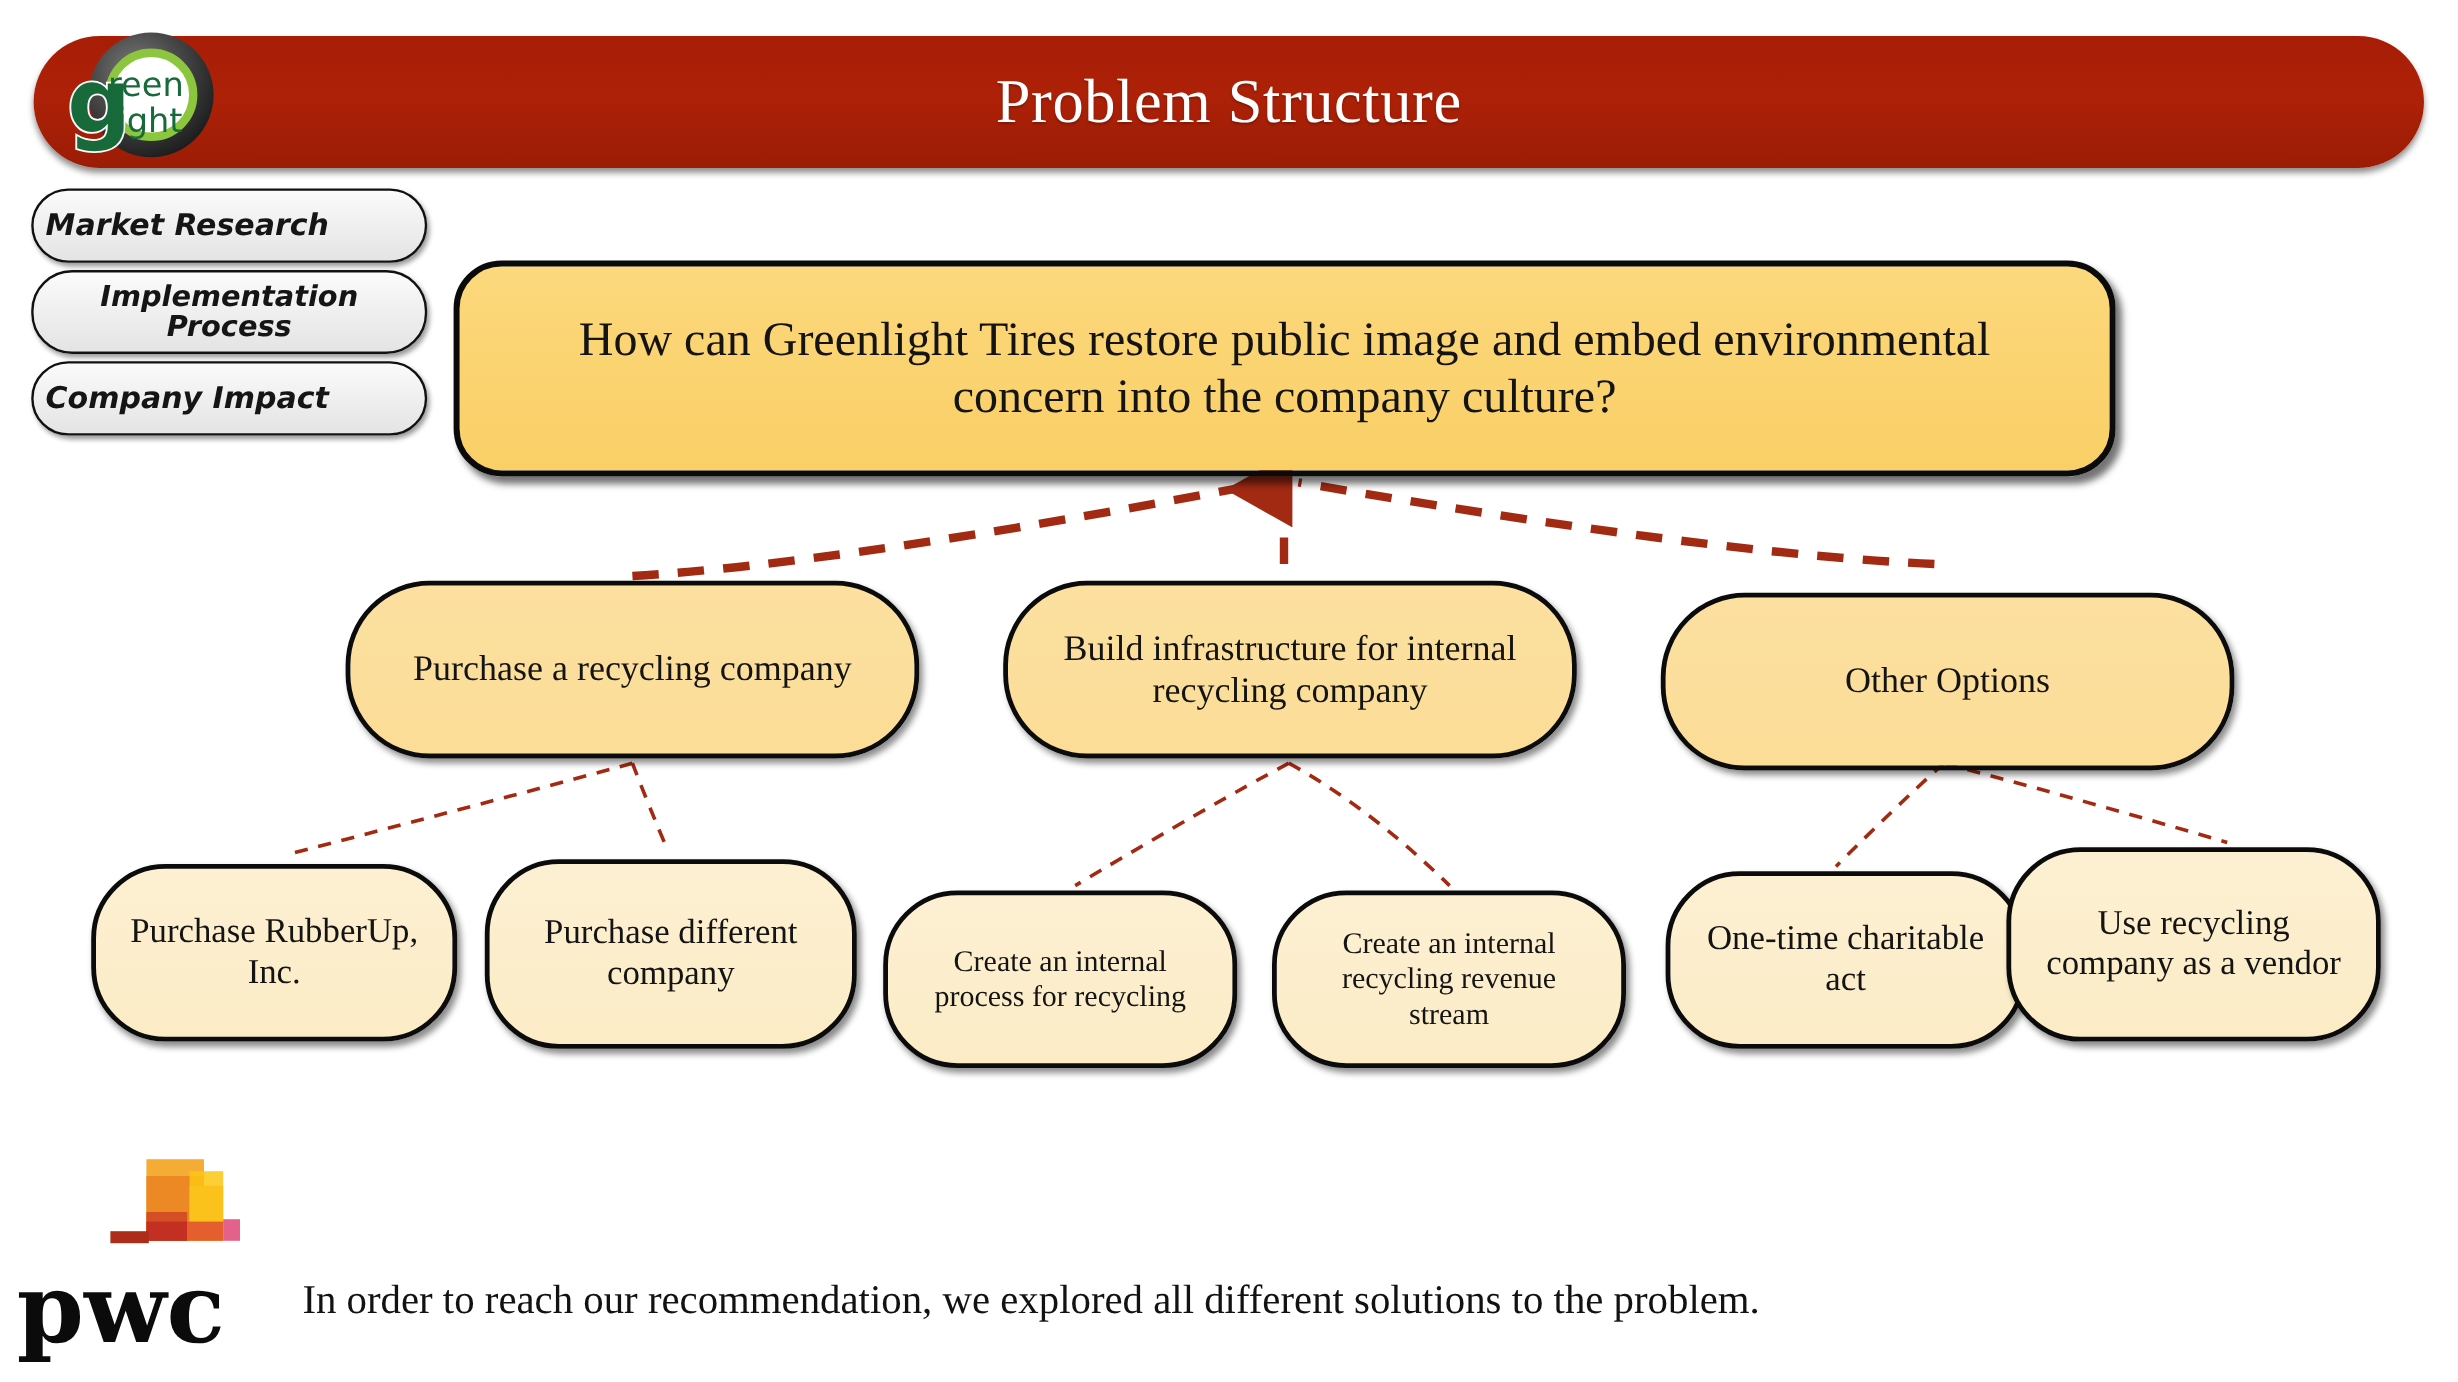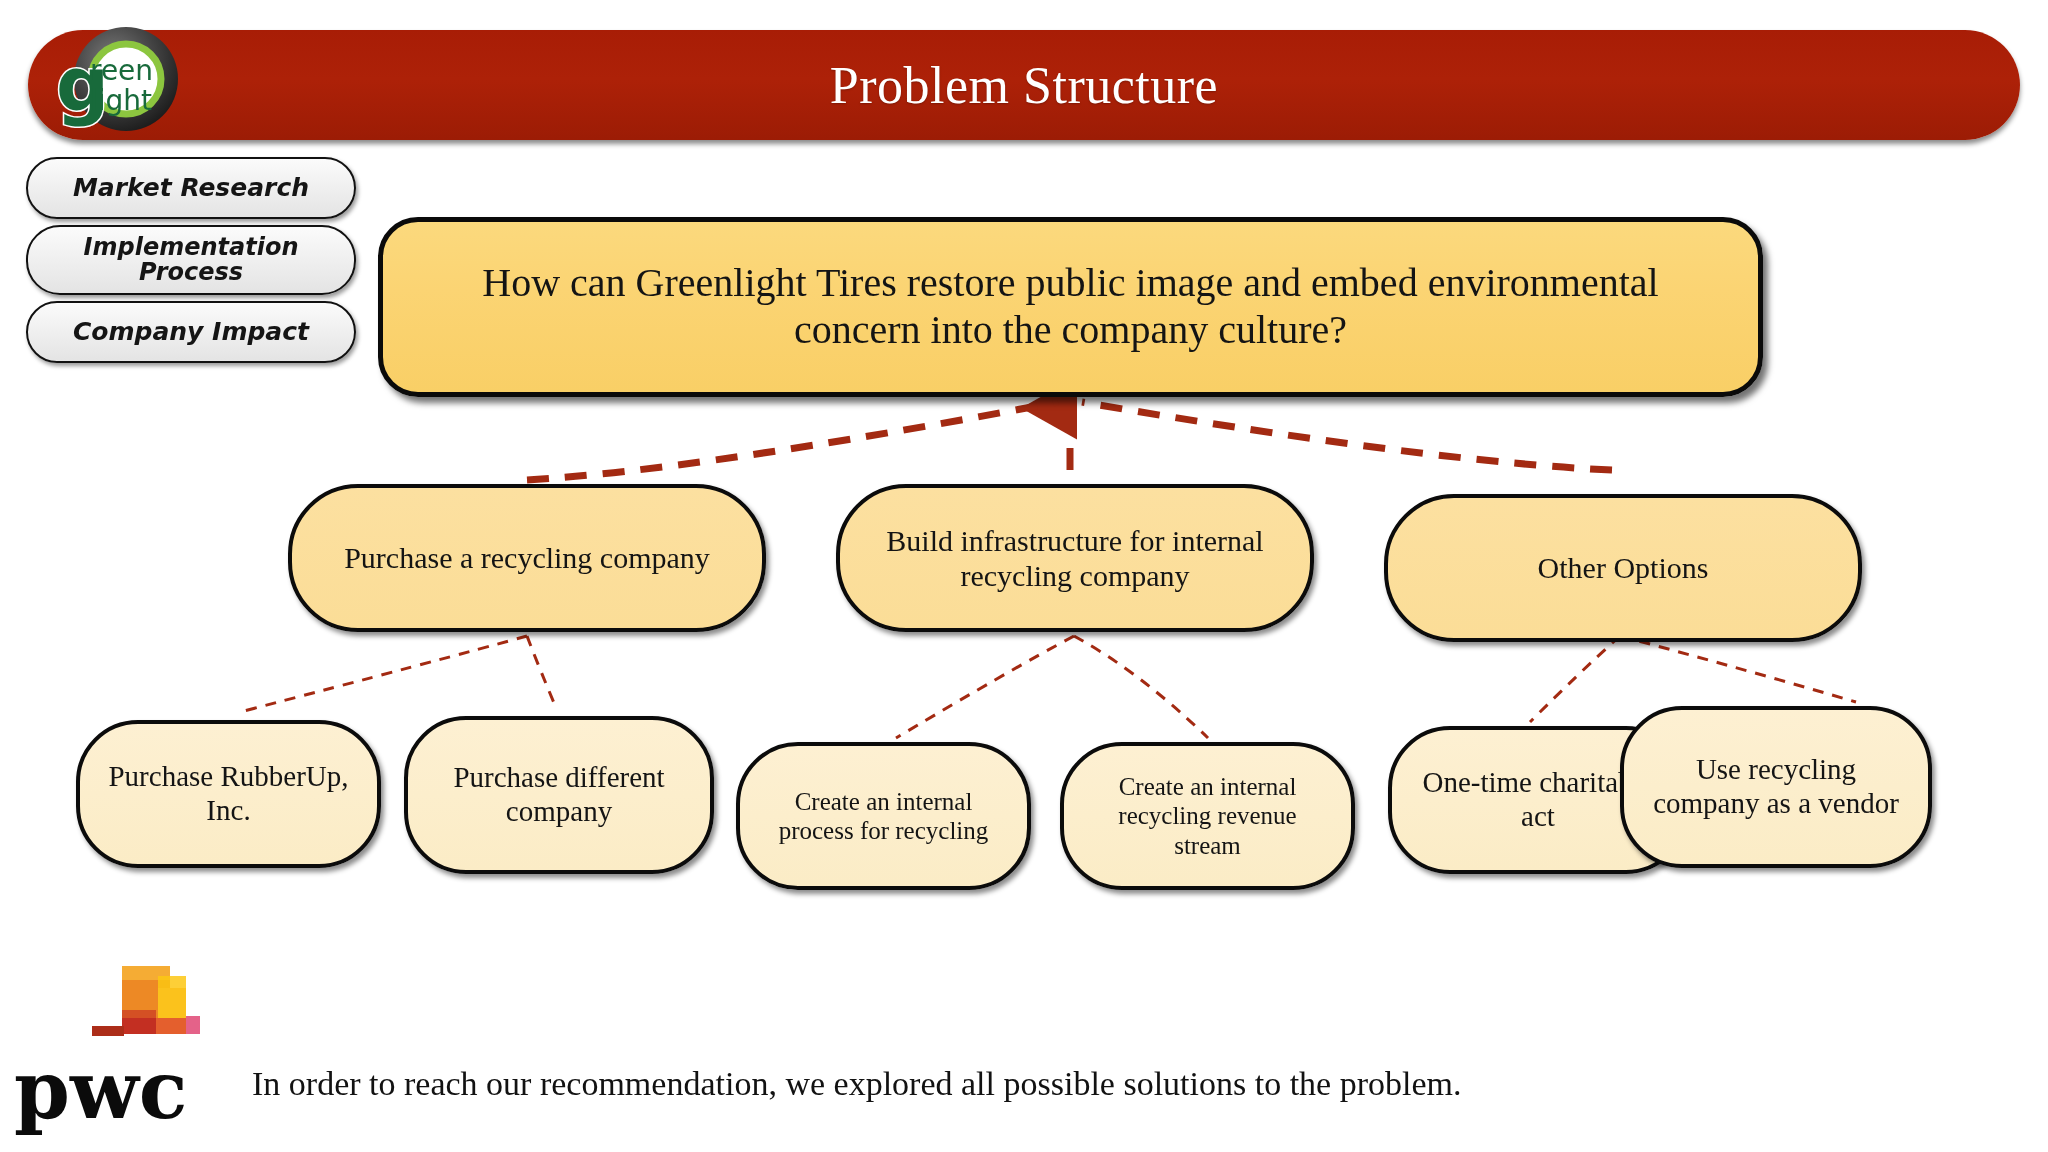--- a/index.html
+++ b/index.html
@@ -40,21 +40,21 @@
     position:absolute;left:26px;top:157px;width:330px;
   }
   .side-item{
     position:relative;
     height:62px;
     margin-bottom:6px;
     border-radius:34px;
     border:2.6px solid #111111;
     background:linear-gradient(to bottom,#fbfbfb 0%,#eeeeee 55%,#e4e4e4 100%);
     box-shadow:2px 3px 4px rgba(0,0,0,.40);
-    display:flex;align-items:center;justify-content:center;
+    display:flex;align-items:center;justify-content:flex-start;
     text-align:center;
     font-family:"DejaVu Sans", sans-serif;
     font-weight:bold;font-style:italic;
     font-size:25px;
     color:#151515;
     line-height:1.03;
     padding:0 10px;
     box-sizing:border-box;
   }
   .side-item.two-line{height:70px;font-size:24px;}
@@ -102,21 +102,21 @@
   
   #node-mid-0{left:288px; top:484px; width:478px;}
   #node-mid-1{left:836px; top:484px; width:478px;}
   #node-mid-2{left:1384px; top:484px; width:478px;margin-top:10px; }
 
   #node-leaf-0{left:76px;  top:720px; width:305px; height:148px; font-size:29px;}
   #node-leaf-1{left:404px; top:716px; width:310px; height:158px; font-size:29px;}
   #node-leaf-2{left:736px; top:742px; width:295px; height:148px; font-size:25px;}
   #node-leaf-3{left:1060px;top:742px; width:295px; height:148px; font-size:25px;}
   #node-leaf-4{left:1388px;top:726px; width:300px; height:148px; font-size:29px;}
-  #node-leaf-5{left:1620px;top:706px; width:312px; height:162px; font-size:29px;}
+  #node-leaf-5{left:1672px;top:706px; width:312px; height:162px; font-size:29px;}
 
   
   .connectors{position:absolute;left:0;top:0;width:2048px;height:1152px;z-index:2;}
 
   
   .pwc-logo{position:absolute;left:10px;top:948px;width:270px;height:190px;}
   .footer-text{
     position:absolute;left:252px;top:1065px;
     font-family:"Liberation Serif", serif;
     font-size:34px;color:#121212;white-space:nowrap;
@@ -227,13 +227,13 @@
       <rect x="112" y="62" width="34" height="24" fill="#d14212"></rect>
       <rect x="112" y="70" width="34" height="16" fill="#be1e10"></rect>
       <rect x="146" y="70" width="30" height="16" fill="#e2521c"></rect>
       <rect x="176" y="68" width="14" height="18" fill="#e2557f"></rect>
       <rect x="82" y="78" width="32" height="10" fill="#a51c06"></rect>
     </g>
     <text x="4" y="170" font-family="DejaVu Serif, serif" font-size="80" font-weight="bold" fill="#0b0b0b">pwc</text>
   </svg>
 </div>
 
-<div class="footer-text">In order to reach our recommendation, we explored all possible solutions to the problem.</div>
+<div class="footer-text">In order to reach our recommendation, we explored all different solutions to the problem.</div>
 
 </body></html>

